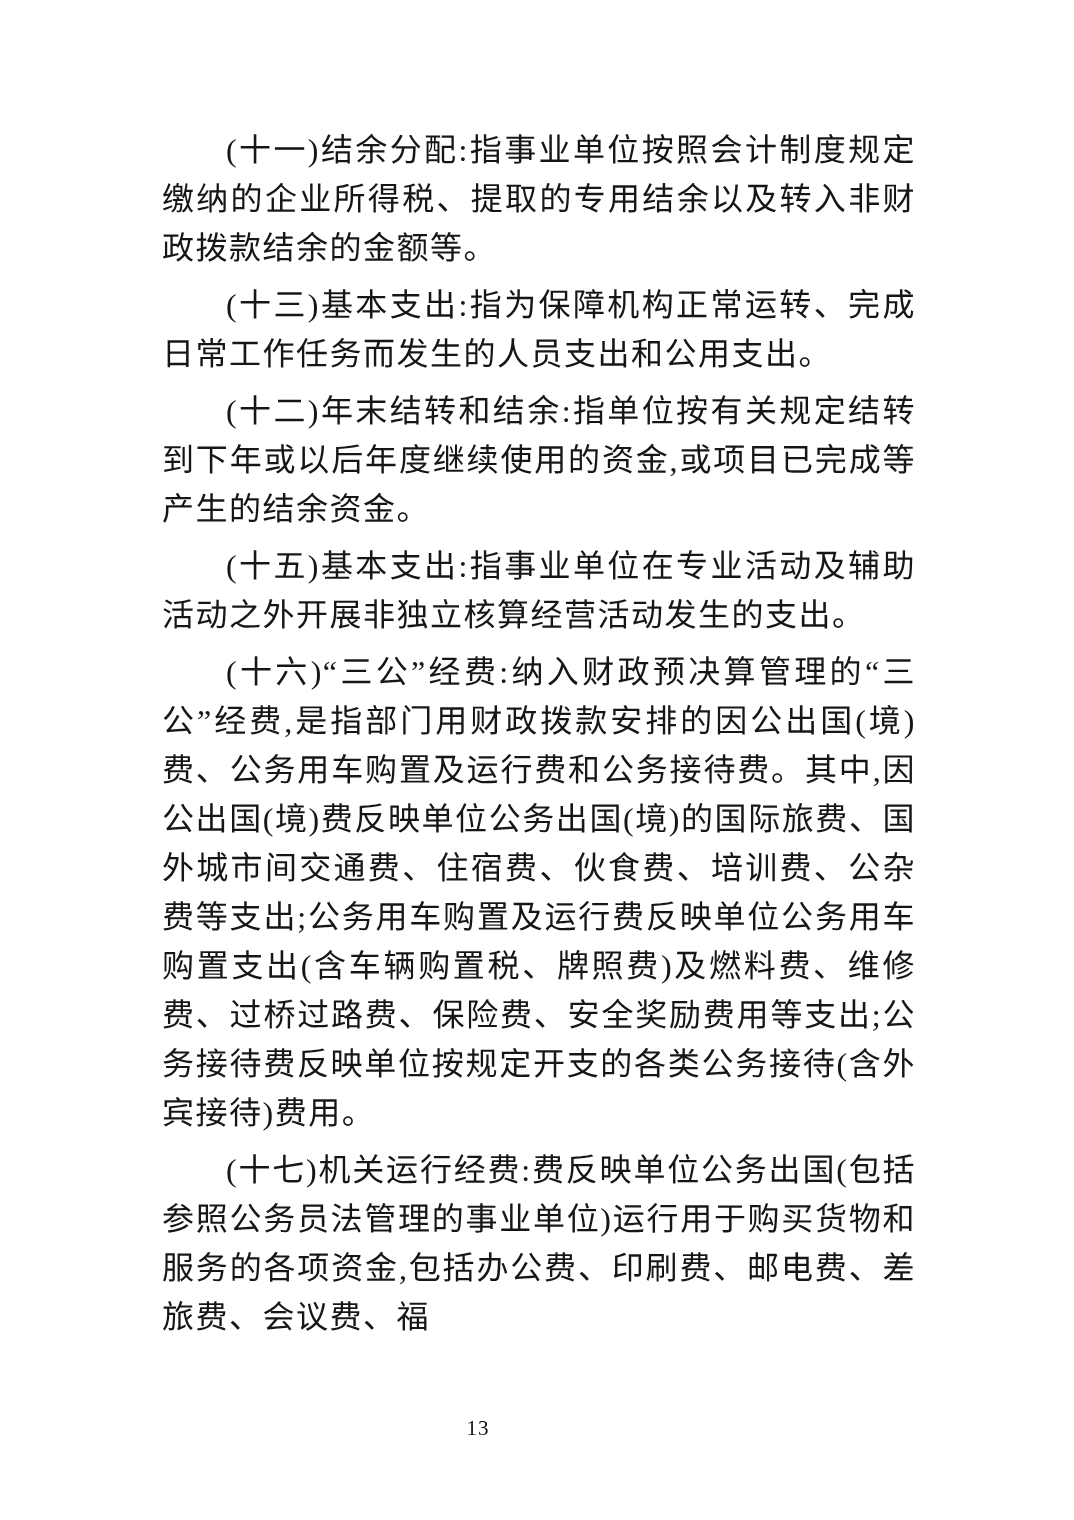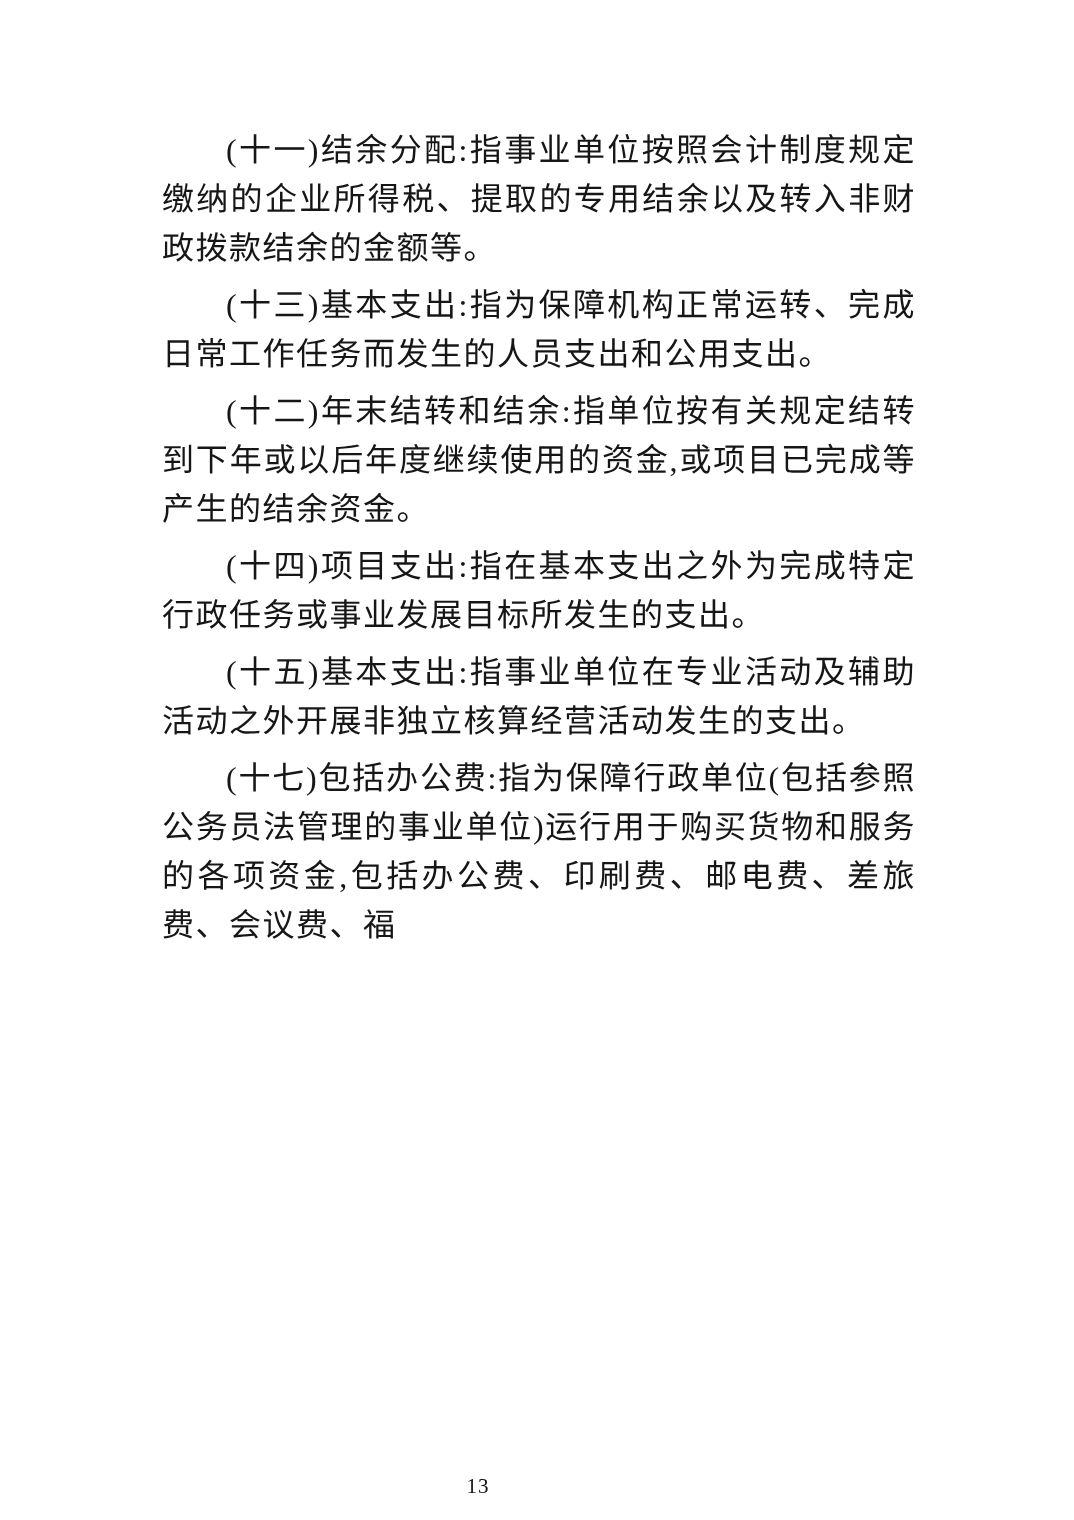--- a/index.html
+++ b/index.html
@@ -28,40 +28,40 @@
     line-height: 49px;
     letter-spacing: 1.5px;
     text-align: justify;
     text-indent: 64px;
     word-break: break-all;
   }
   .page-footer {
     position: absolute;
     left: 0;
     right: 0;
-    top: 1474px;
+    top: 1416px;
     text-align: center;
   }
   .page-number {
     font-size: 21px;
     letter-spacing: 1px;
     color: #111111;
   }
 </style>
 </head>
 <body>
 
 <div class="page">
 
   <div class="doc-body">
     <p class="para">(十一)结余分配:指事业单位按照会计制度规定缴纳的企业所得税、提取的专用结余以及转入非财政拨款结余的金额等。</p>
     <p class="para">(十三)基本支出:指为保障机构正常运转、完成日常工作任务而发生的人员支出和公用支出。</p>
     <p class="para">(十二)年末结转和结余:指单位按有关规定结转到下年或以后年度继续使用的资金,或项目已完成等产生的结余资金。</p>
-    <p class="para">(十四)项目支出:指在基本支出之外为完成特定行政任务或事业发展目标所发生的支出。</p>
     <p class="para">(十五)基本支出:指事业单位在专业活动及辅助活动之外开展非独立核算经营活动发生的支出。</p>
-    <p class="para">(十七)包括办公费:指为保障行政单位(包括参照公务员法管理的事业单位)运行用于购买货物和服务的各项资金,包括办公费、印刷费、邮电费、差旅费、会议费、福</p>
+    <p class="para">(十六)“三公”经费:纳入财政预决算管理的“三公”经费,是指部门用财政拨款安排的因公出国(境)费、公务用车购置及运行费和公务接待费。其中,因公出国(境)费反映单位公务出国(境)的国际旅费、国外城市间交通费、住宿费、伙食费、培训费、公杂费等支出;公务用车购置及运行费反映单位公务用车购置支出(含车辆购置税、牌照费)及燃料费、维修费、过桥过路费、保险费、安全奖励费用等支出;公务接待费反映单位按规定开支的各类公务接待(含外宾接待)费用。</p>
+    <p class="para">(十七)机关运行经费:费反映单位公务出国(包括参照公务员法管理的事业单位)运行用于购买货物和服务的各项资金,包括办公费、印刷费、邮电费、差旅费、会议费、福</p>
   </div>
 
   <div class="page-footer">
     <span class="page-number">13</span>
   </div>
 
 </div>
 
 </body></html>

